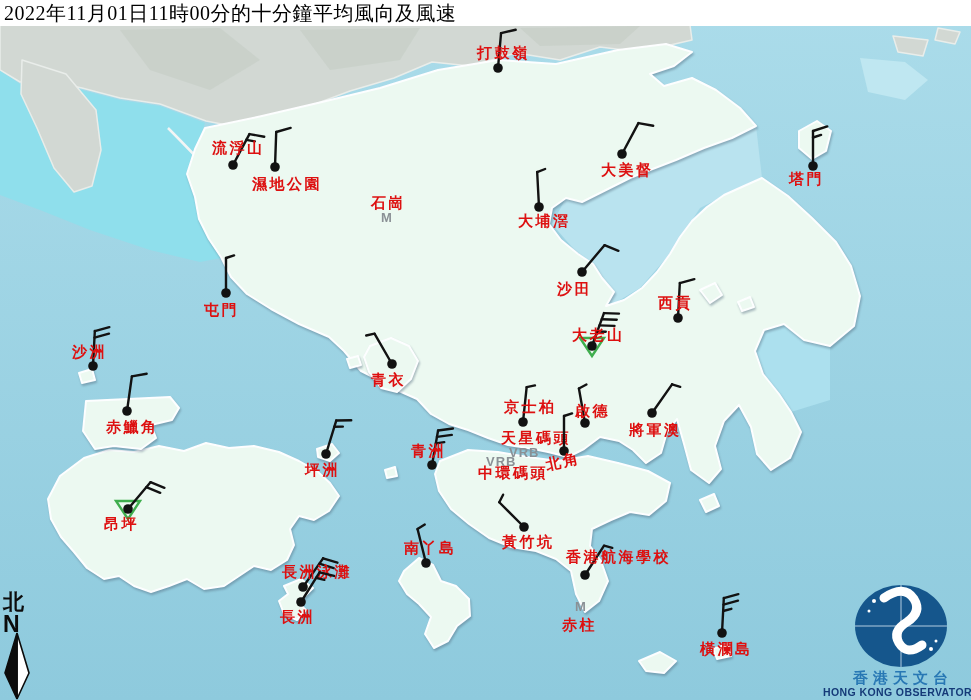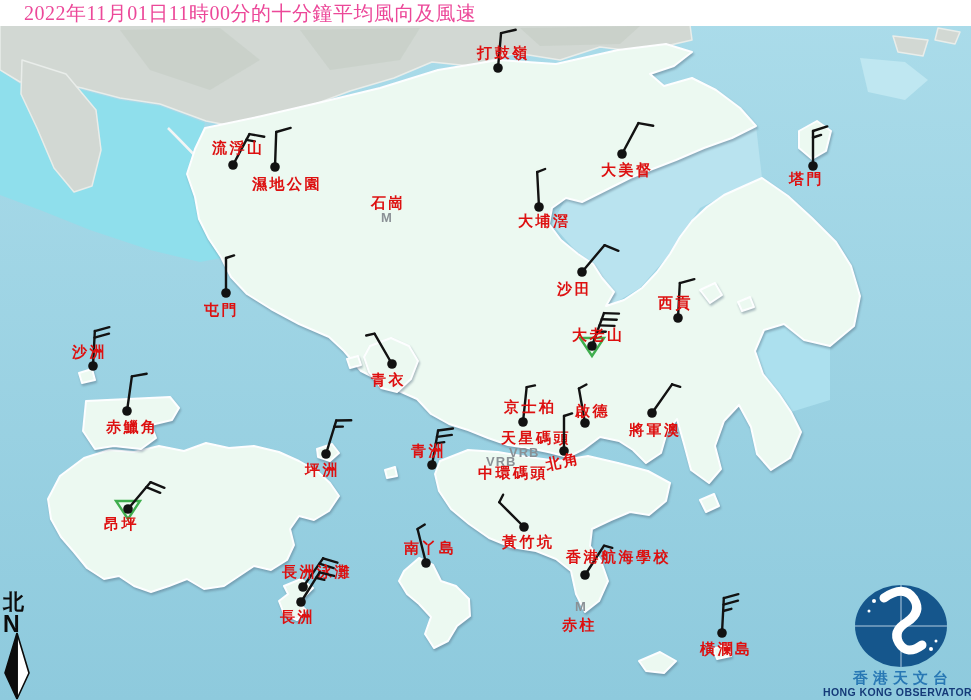--- a/index.html
+++ b/index.html
@@ -7,23 +7,22 @@
     position:relative;width:971px;height:700px;overflow:hidden;
     font-family:"Liberation Sans",sans-serif;background:#9bd3e5;
   }
   .stage svg{position:absolute;left:0;top:0;}
   .title-bar{
     position:absolute;left:0;top:0;width:971px;height:26px;
     background:#ffffff;z-index:5;display:flex;align-items:center;
   }
   .title-bar .title-text{
     font-family:"Liberation Serif","DejaVu Serif",serif;
-    font-size:20px;color:#ec4899;padding-left:4px;letter-spacing:0.5px;
+    font-size:20px;color:#000000;padding-left:4px;letter-spacing:0.5px;
     white-space:nowrap;
-    margin-left:20px;
   }
   .land{fill:#ecf9f1;stroke:#fdfeff;stroke-width:2;stroke-linejoin:round;
         filter:drop-shadow(1px 2px 1.2px rgba(80,105,125,.45));}
   .land-sz{fill:#d2d8d3;stroke:#e9edea;stroke-width:1.5;stroke-linejoin:round;}
   .sz-patch{fill:#c2ccc3;opacity:.55;}
   .baywater{stroke:none;}
   .stn-label{
     font-family:"Liberation Serif","DejaVu Serif",serif;
     font-size:15px;font-weight:bold;letter-spacing:2.5px;
   }

